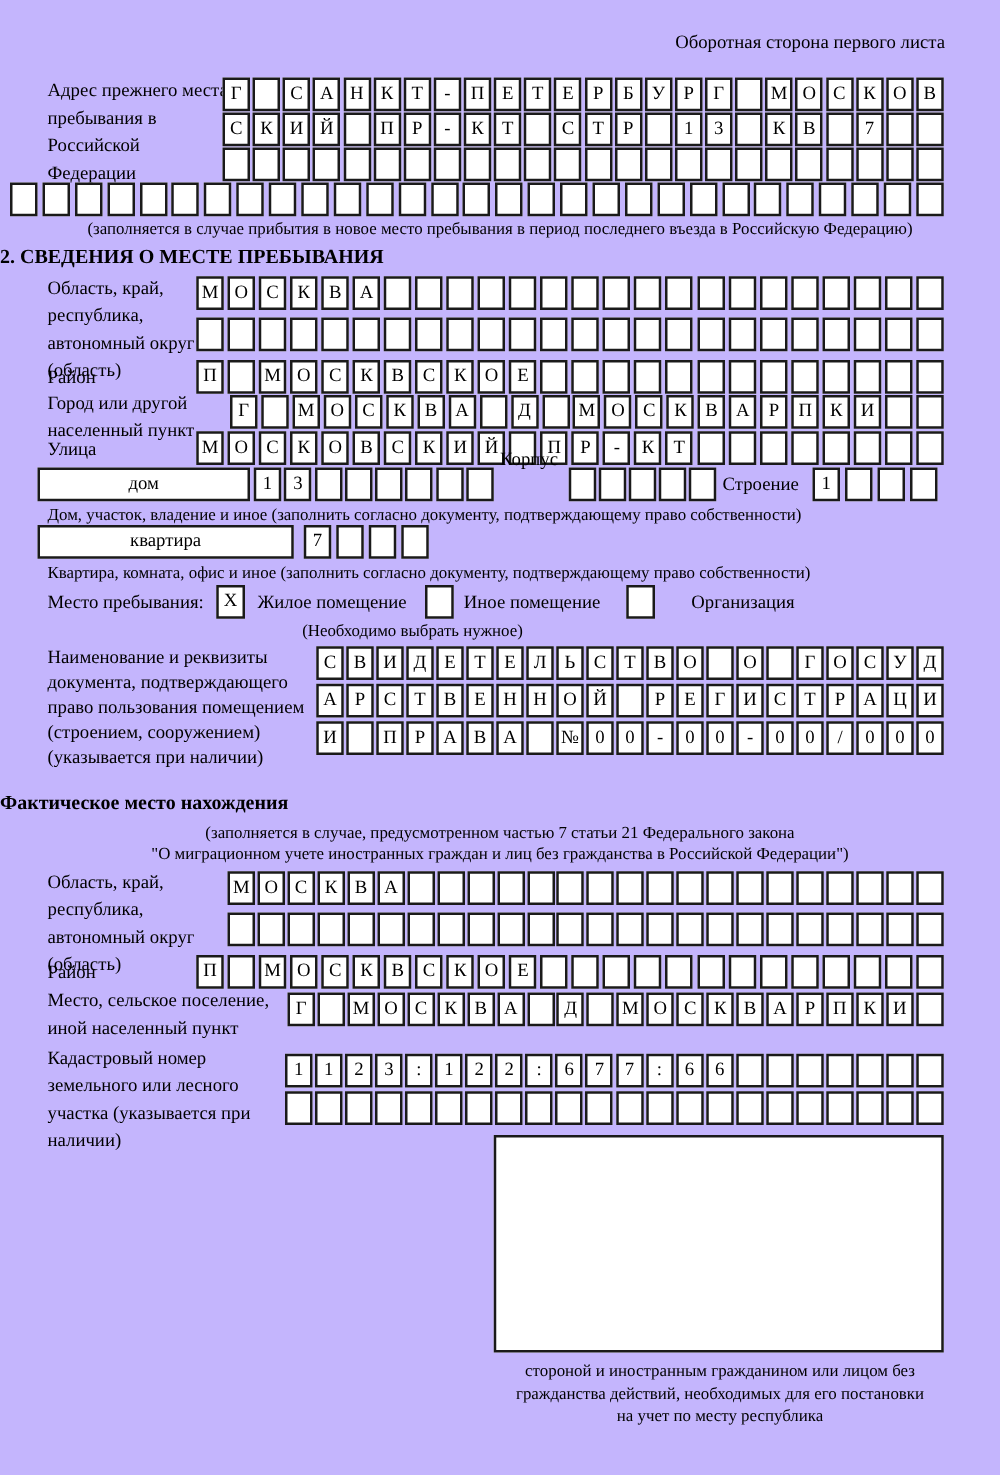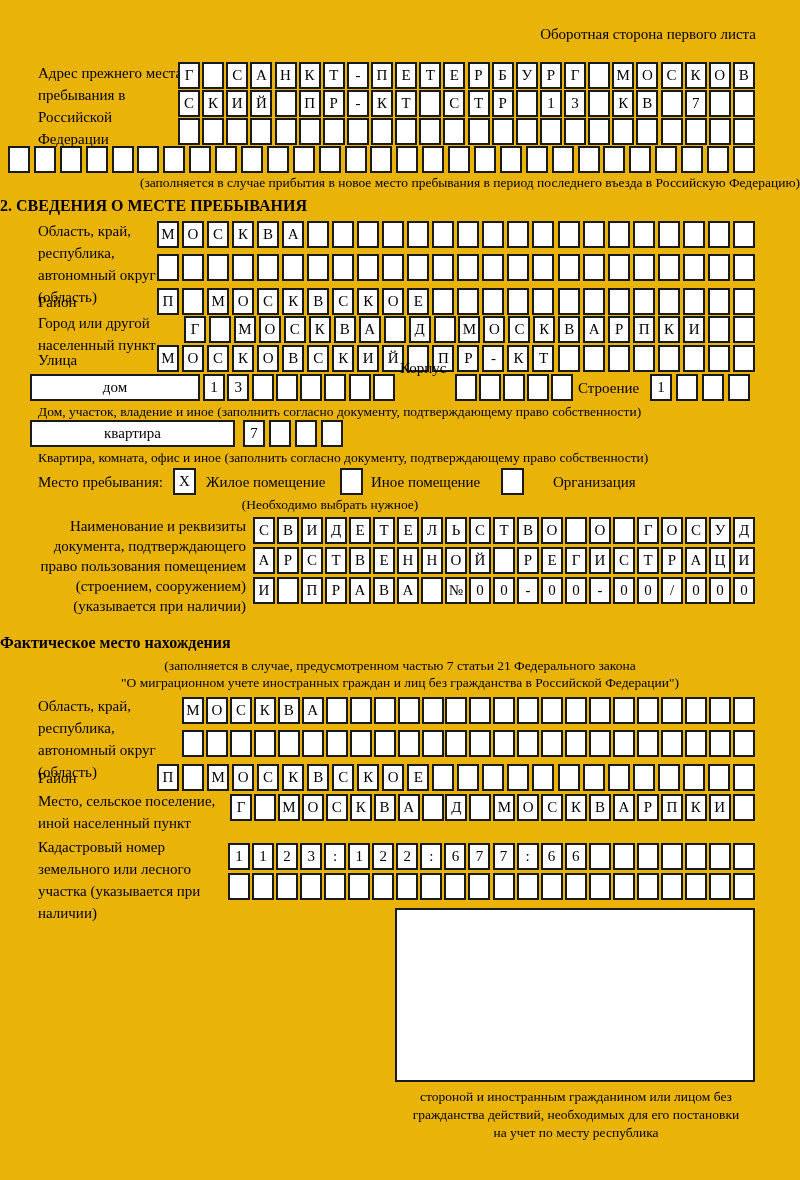--- a/index.html
+++ b/index.html
@@ -1,17 +1,17 @@
 <!DOCTYPE html>
 <html><head>
 <meta charset="utf-8">
 <style>
   html,body{margin:0;padding:0;background:#ffffff;}
   .page{
-    position:relative;width:800px;height:1180px;background:#eab308;
+    position:relative;width:800px;height:1180px;background:#c4b5fd;
     font-family:"Liberation Serif","DejaVu Serif",serif;color:#000;overflow:hidden;
   }
   .abs{position:absolute;}
   .hdr-note{font-size:15px;white-space:nowrap;}
   .lbl{font-size:15px;line-height:22px;}
   .lbl-tight{font-size:15px;line-height:20px;}
   .cap{font-size:13.5px;line-height:16px;}
   .cap-center{text-align:center;}
   .title{font-size:16px;font-weight:bold;text-align:left;white-space:nowrap;}
   .boxrow{display:flex;justify-content:space-between;}
@@ -141,21 +141,21 @@
       <span class="cell"></span>
       <span class="cell"></span>
       <span class="cell"></span>
       <span class="cell"></span>
       <span class="cell"></span>
       <span class="cell"></span>
       <span class="cell"></span>
       <span class="cell"></span>
       <span class="cell"></span>
     </div>
-  <div class="abs cap cap-center" style="left:0;top:175px;width:800px;text-align:right;">(заполняется в случае прибытия в новое место пребывания в период последнего въезда в Российскую Федерацию)</div>
+  <div class="abs cap cap-center" style="left:0;top:175px;width:800px;">(заполняется в случае прибытия в новое место пребывания в период последнего въезда в Российскую Федерацию)</div>
 
   <div class="abs title" style="left:0;top:197px;width:800px;">2. СВЕДЕНИЯ О МЕСТЕ ПРЕБЫВАНИЯ</div>
 
   <div class="abs lbl" style="left:38px;top:220px;width:120px;">Область, край, республика, автономный округ (область)</div>
   <div class="abs boxrow" style="left:157px;top:221px;width:598px;">
       <span class="cell">М</span>
       <span class="cell">О</span>
       <span class="cell">С</span>
       <span class="cell">К</span>
       <span class="cell">В</span>
@@ -328,21 +328,21 @@
 
   <div class="abs lbl nowrap" style="left:38px;top:471px;">Место пребывания:</div>
   <div class="checkbox" style="left:173px;top:468px;">X</div>
   <div class="abs lbl nowrap" style="left:206px;top:471px;">Жилое помещение</div>
   <div class="checkbox" style="left:340px;top:468px;"></div>
   <div class="abs lbl nowrap" style="left:371px;top:471px;">Иное помещение</div>
   <div class="checkbox" style="left:501px;top:468px;"></div>
   <div class="abs lbl nowrap" style="left:553px;top:471px;">Организация</div>
   <div class="abs cap" style="left:180px;top:497px;width:300px;text-align:center;">(Необходимо выбрать нужное)</div>
 
-  <div class="abs lbl-tight" style="left:38px;top:516px;width:208px;text-align:right;">Наименование и реквизиты документа, подтверждающего право пользования помещением (строением, сооружением) (указывается при наличии)</div>
+  <div class="abs lbl-tight" style="left:38px;top:516px;width:208px;">Наименование и реквизиты документа, подтверждающего право пользования помещением (строением, сооружением) (указывается при наличии)</div>
   <div class="abs boxrow" style="left:253px;top:517px;width:502px;">
       <span class="cell">С</span>
       <span class="cell">В</span>
       <span class="cell">И</span>
       <span class="cell">Д</span>
       <span class="cell">Е</span>
       <span class="cell">Т</span>
       <span class="cell">Е</span>
       <span class="cell">Л</span>
       <span class="cell">Ь</span>

